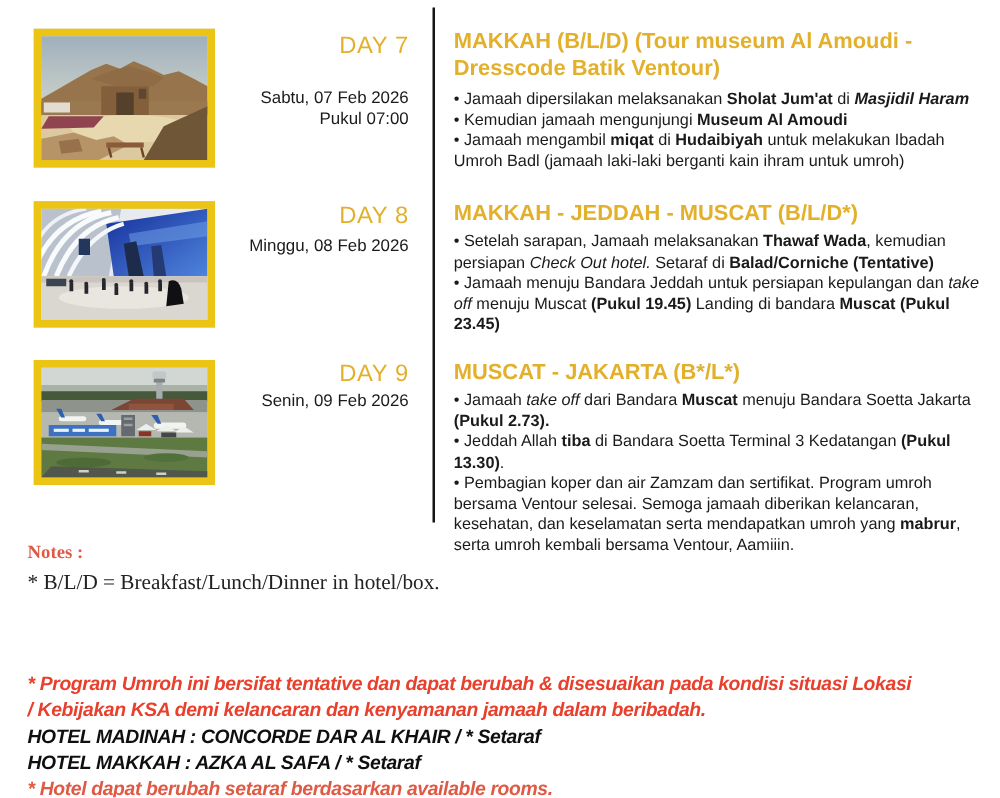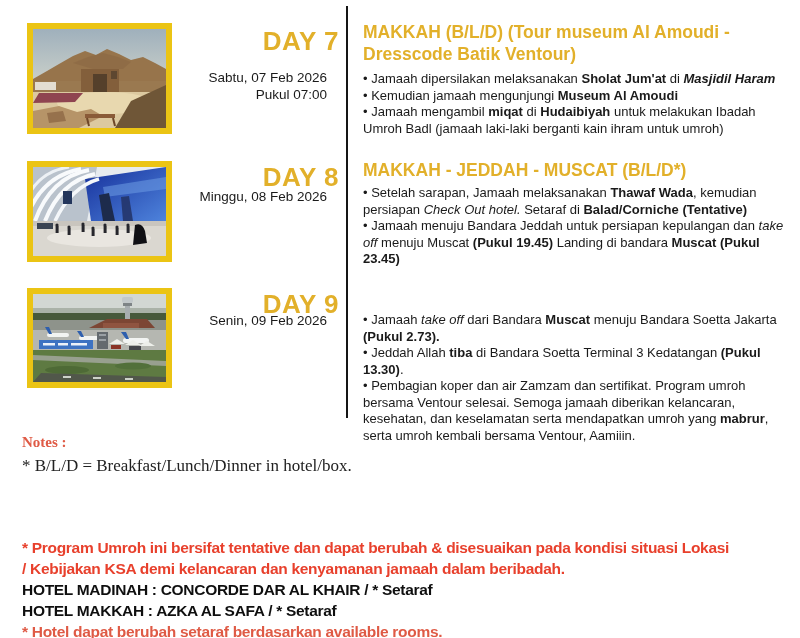--- a/index.html
+++ b/index.html
@@ -4,35 +4,35 @@
 <style>
   html,body{margin:0;padding:0;background:#fff;}
   .page{position:relative;width:800px;height:638px;background:#fff;overflow:hidden;
         font-family:"Liberation Sans",sans-serif;color:#1a1a1a;}
 
   .divider{position:absolute;left:346px;top:6px;width:2px;height:412px;background:#151515;}
 
   .photo-frame{position:absolute;left:27px;border:6px solid var(--photo_border);background:#ccc;}
   .photo-frame svg{display:block;width:100%;height:100%;}
 
-  .day-label{position:absolute;left:162px;width:177px;text-align:right;
-             font-size:26px;font-weight:700;color:var(--gold);letter-spacing:.5px;}
+  .day-label{position:absolute;left:150px;width:177px;text-align:right;
+             font-size:19px;font-weight:400;color:var(--gold);letter-spacing:.5px;}
   .day-meta{position:absolute;left:120px;width:207px;text-align:right;
             font-size:13.5px;line-height:17px;color:#1a1a1a;}
   .day-title{position:absolute;left:363px;width:426px;margin:0;
              font-size:17.5px;line-height:22px;font-weight:700;color:var(--gold);}
   .day-bullets{position:absolute;left:363px;width:426px;font-size:13px;line-height:16.5px;}
   .bullet{margin:0;}
 
   .notes{position:absolute;left:22px;top:433px;font-family:Liberation Serif, serif;}
   .notes-heading{font-size:15px;font-weight:700;color:var(--red_soft);line-height:18px;margin-bottom:3px;}
   .notes-line{font-size:17px;line-height:24px;color:#222;}
 
   .footer{position:absolute;left:22px;top:537px;width:772px;}
-  .f-line{font-size:15.5px;font-weight:700;line-height:21px;letter-spacing:-0.3px;white-space:nowrap;}
+  .f-line{font-size:15.5px;font-weight:700;line-height:21px;letter-spacing:-0.3px;white-space:nowrap;font-style:italic;}
   .f-red{color:var(--red_primary);}
   .f-black{color:#0f0f0f;}
   .f-soft{color:var(--red_soft);}
 </style>
 </head>
 <body>
 
 <div class="page">
 
   <div class="divider"></div>
@@ -165,20 +165,21 @@
       <path d="M8 79 L133 83 133 88 0 88 Z" fill="#51574A"></path>
       <rect x="30" y="82" width="8" height="2" fill="#CDD2C8"></rect>
       <rect x="60" y="83" width="8" height="2" fill="#CDD2C8"></rect>
       <rect x="92" y="84" width="8" height="2" fill="#CDD2C8"></rect>
     </svg>
   </div>
   <div class="day-label" style="top:289px">DAY 9</div>
   <div class="day-meta" style="top:312px">
     <div>Senin, 09 Feb 2026</div>
   </div>
+  <h2 class="day-title" style="top:286px">MUSCAT - JAKARTA (B*/L*)</h2>
   <div class="day-bullets" style="top:312px">
       <div class="bullet"><span>• </span><span>Jamaah </span><span style="font-style: italic;">take off</span><span> dari Bandara </span><span style="font-weight: 700;">Muscat</span><span> menuju Bandara Soetta Jakarta </span><span style="font-weight: 700;">(Pukul 2.73).</span></div>
       <div class="bullet"><span>• </span><span>Jeddah Allah </span><span style="font-weight: 700;">tiba</span><span> di Bandara Soetta Terminal 3 Kedatangan </span><span style="font-weight: 700;">(Pukul 13.30)</span><span>.</span></div>
       <div class="bullet"><span>• </span><span>Pembagian koper dan air Zamzam dan sertifikat. Program umroh bersama Ventour selesai. Semoga jamaah diberikan kelancaran, kesehatan, dan keselamatan serta mendapatkan umroh yang </span><span style="font-weight: 700;">mabrur</span><span>, serta umroh kembali bersama Ventour, Aamiiin.</span></div>
     </div>
 
   <div class="notes">
     <div class="notes-heading">Notes :</div>
     <div class="notes-line">* B/L/D = Breakfast/Lunch/Dinner in hotel/box.</div>
   </div>

